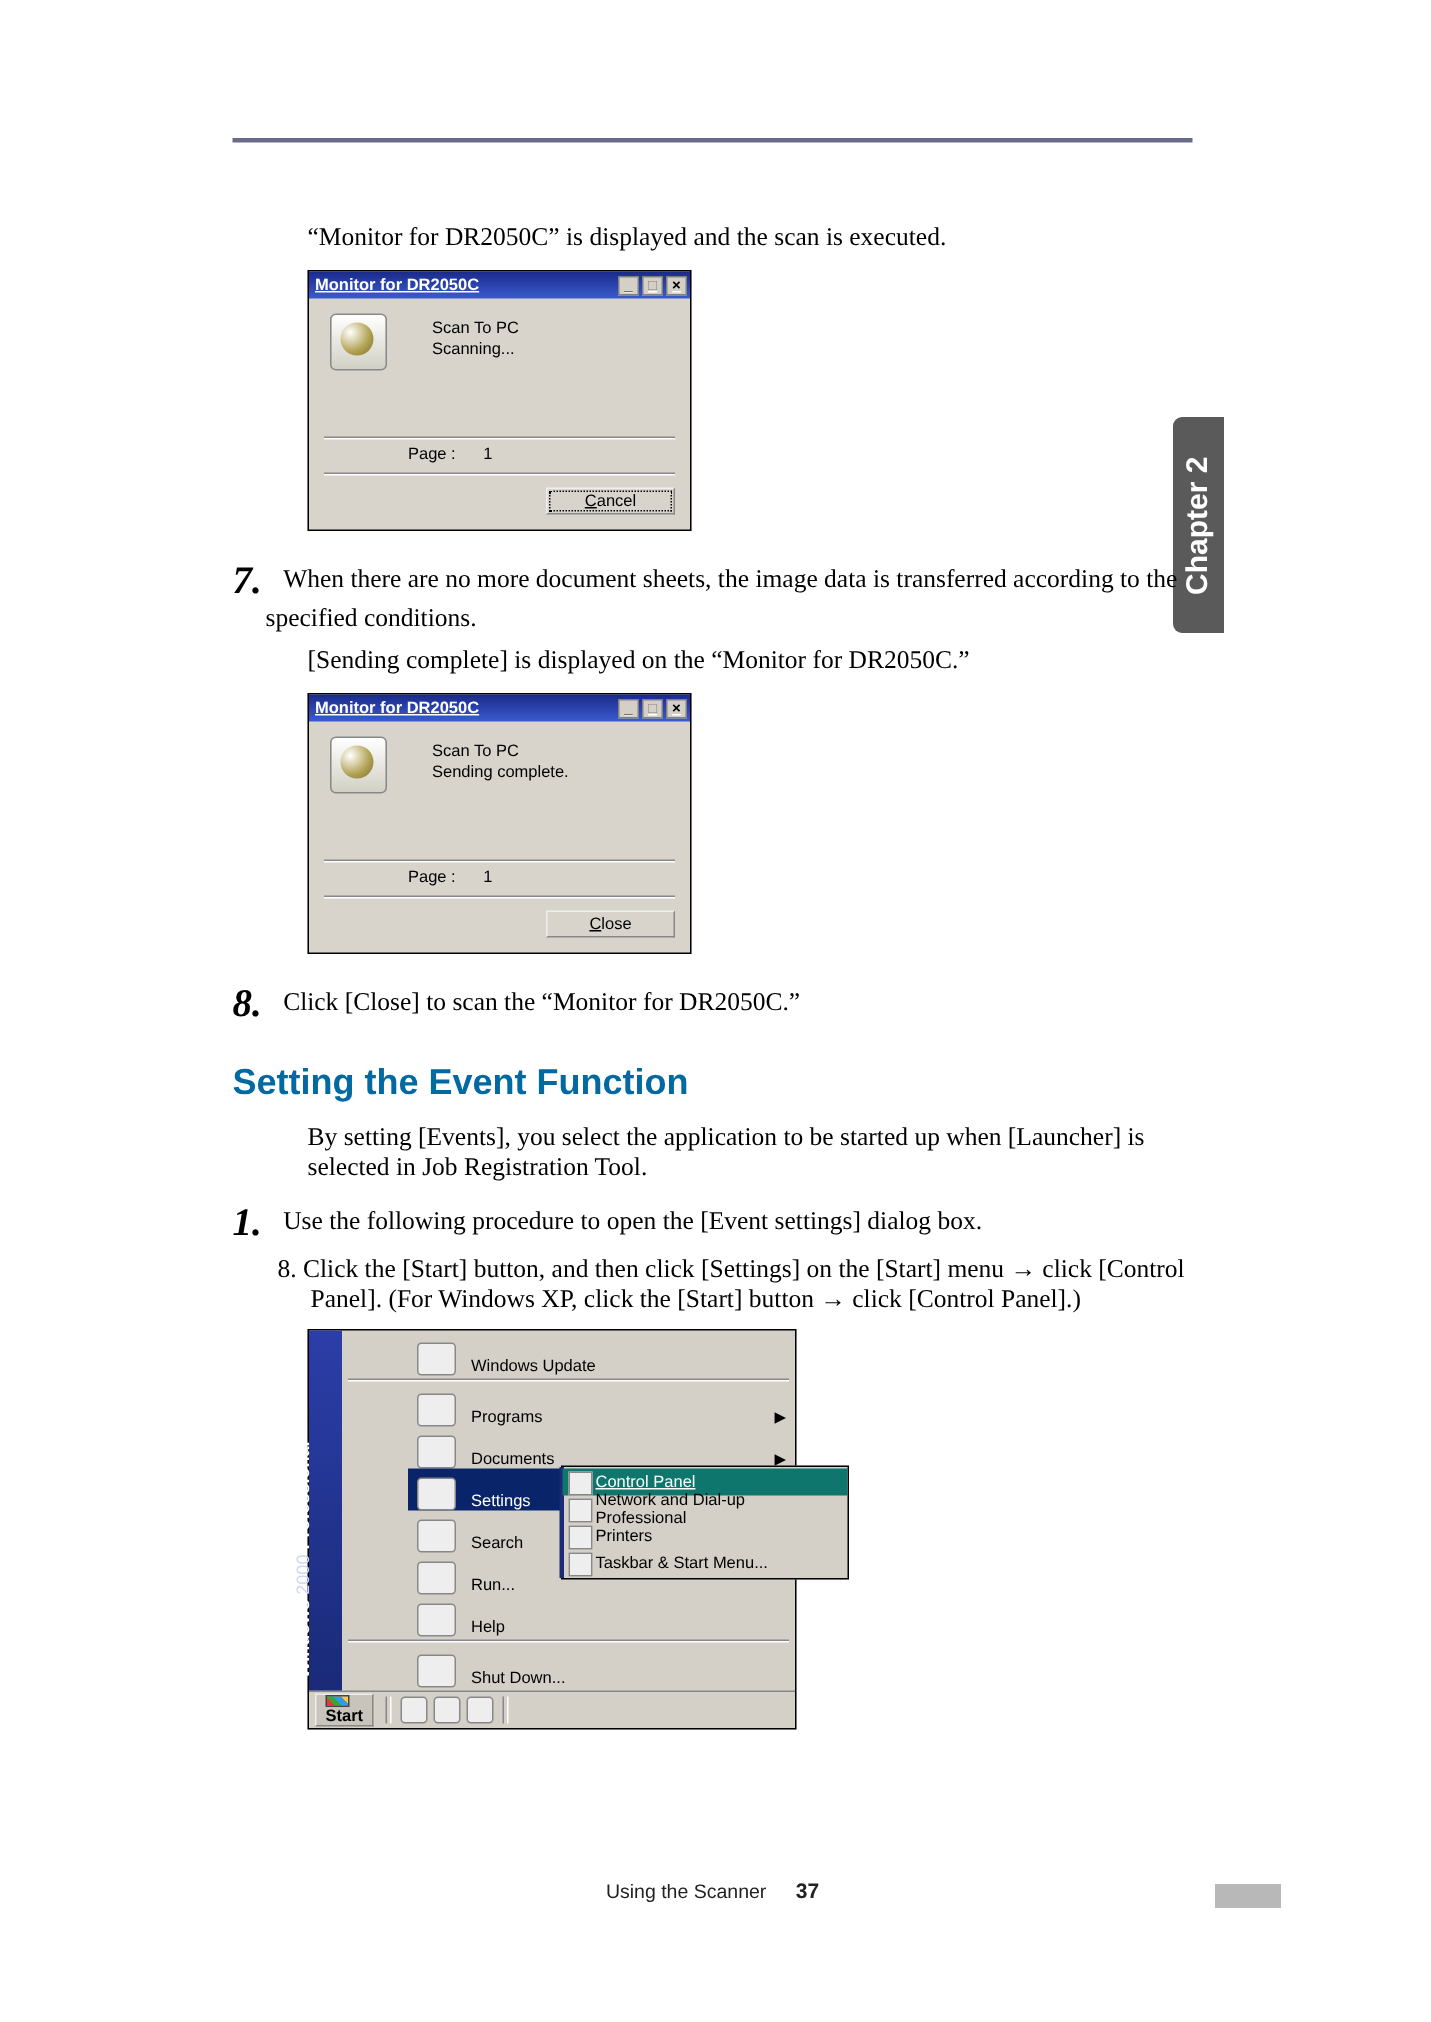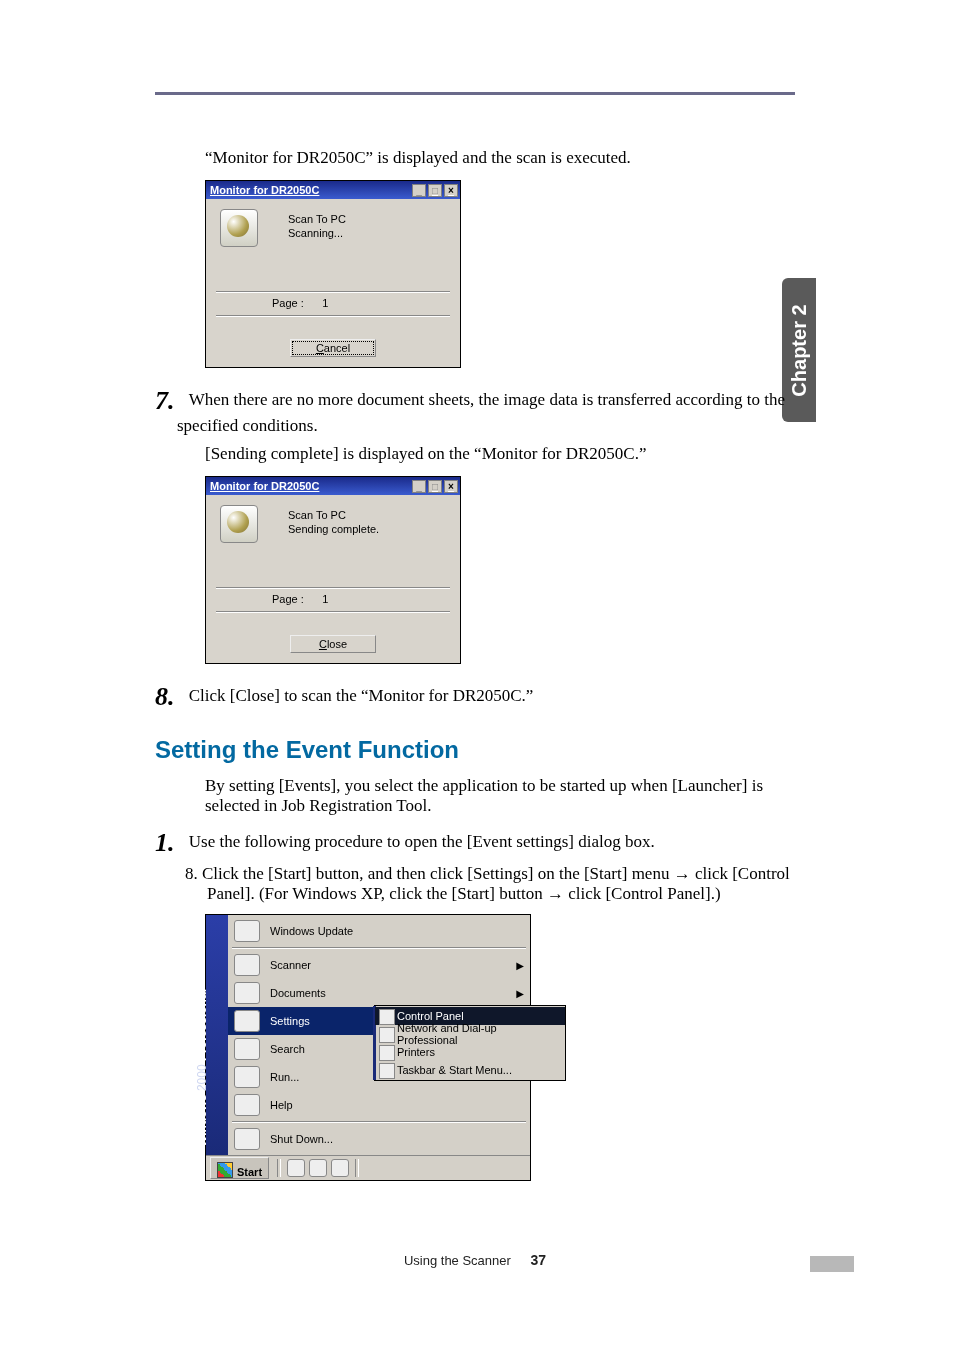--- a/index.html
+++ b/index.html
@@ -126,22 +126,22 @@
     font-size: 11px;
   }
   .dlg .sep2 {
     margin: 2px 10px 0 10px;
     border-top: 1px solid #888;
     border-bottom: 1px solid #fff;
     height: 0;
   }
   .dlg .foot {
     display: flex;
-    justify-content: center;
-    padding: 22px 10px 10px 10px;
+    justify-content: flex-end;
+    padding: 8px 10px 10px 10px;
   }
   .btn {
     min-width: 64px;
     padding: 2px 10px;
     font-size: 11px;
     background: #d8d4cc;
     border: 1px solid #888;
     border-top-color: #eee;
     border-left-color: #eee;
     text-align: center;
@@ -198,24 +198,25 @@
     color: #fff;
     white-space: nowrap;
     font-weight: bold;
     font-size: 12px;
   }
   .sm-side span b { color: #fff; }
   .sm-side span i { font-style: normal; color: #cfd7f1; font-weight: normal; }
   .sm-list { flex: 1; display: flex; flex-direction: column; padding: 2px 0; }
   .sm-row {
     display: flex;
-    align-items: center;
+    align-items: flex-end;
     height: 28px;
     padding: 0 6px;
     position: relative;
+    margin-left: 44px;
   }
   .sm-row .ico {
     width: 24px;
     height: 20px;
     margin-right: 10px;
     background: #eee;
     border: 1px solid #888;
     border-radius: 3px;
   }
   .sm-row .arr { margin-left: auto; font-size: 10px; color: #000; }
@@ -225,30 +226,31 @@
   .sm-task {
     height: 24px;
     border-top: 1px solid #888;
     background: #d4d0c8;
     display: flex;
     align-items: center;
     padding: 0 4px;
   }
   .sm-task .sb {
     display: flex;
-    align-items: flex-end;
+    align-items: flex-start;
     height: 20px;
     padding: 0 6px;
     border: 1px solid #888;
     border-top-color: #eee;
     border-left-color: #eee;
     background: #c8c4bc;
     font-weight: bold;
     font-size: 11px;
     margin-right: 4px;
+    flex-direction: column;
   }
   .sm-task .sb .flag {
     width: 14px;
     height: 14px;
     margin-right: 4px;
     background:
       linear-gradient(45deg, #e33 0 25%, #3a3 25% 50%, #39e 50% 75%, #fc3 75% 100%);
     border: 1px solid #444;
   }
   .tray-sep { width: 2px; height: 18px; border-left: 1px solid #888; border-right: 1px solid #fff; margin: 0 4px; }
@@ -274,21 +276,21 @@
     background: #1a2a78;
   }
   .fl-row {
     display: flex;
     align-items: center;
     height: 18px;
     padding: 0 6px 0 22px;
     position: relative;
     font-size: 11px;
   }
-  .fl-row.hl { background: #0f172a; color: #fff; }
+  .fl-row.hl { background: #0f766e; color: #fff; text-decoration: underline; }
   .fl-row .mi {
     position: absolute;
     left: 4px;
     top: 2px;
     width: 14px;
     height: 14px;
     background: #eee;
     border: 1px solid #888;
   }
 
@@ -406,21 +408,21 @@
         </span>
       </div>
       <div class="sm-list">
         <div class="sm-row">
           <span class="ico"></span>
           <span>Windows Update</span>
         </div>
         <div class="sm-divider"></div>
         <div class="sm-row">
           <span class="ico"></span>
-          <span>Scanner</span>
+          <span>Programs</span>
           <span class="arr">▶</span>
         </div>
         <div class="sm-row">
           <span class="ico"></span>
           <span>Documents</span>
           <span class="arr">▶</span>
         </div>
         <div class="sm-row hl">
           <span class="ico"></span>
           <span>Settings</span>

